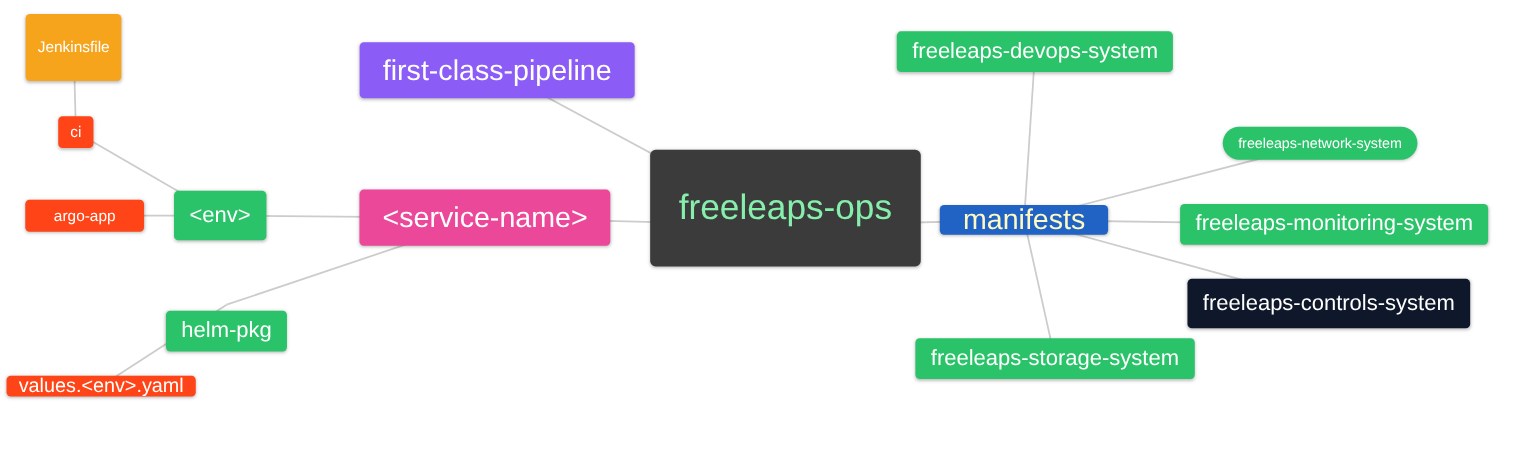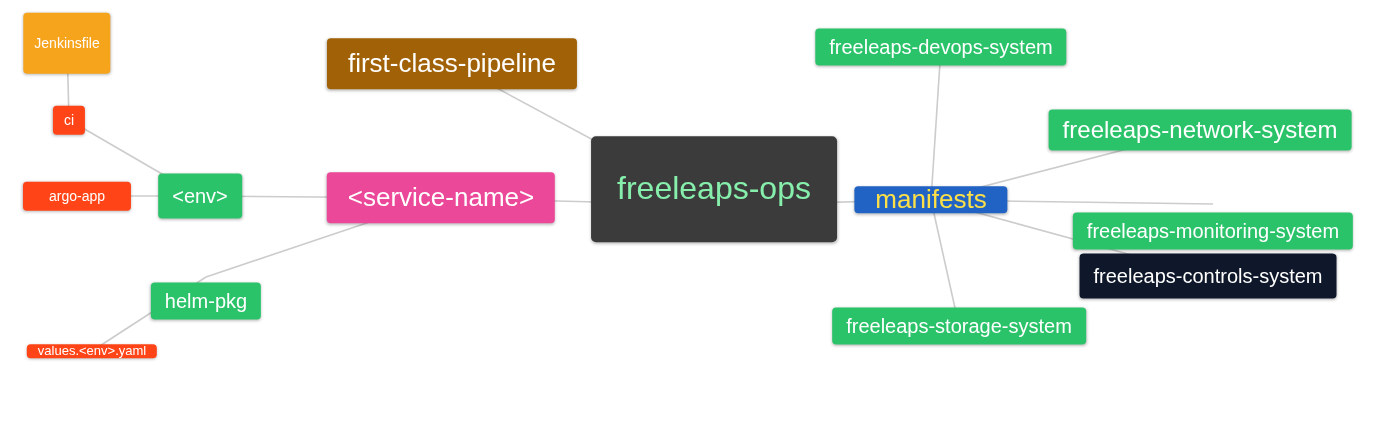--- a/index.html
+++ b/index.html
@@ -52,24 +52,24 @@
       <line x1="931" y1="200" x2="1213" y2="204" stroke="#cccccc" stroke-width="1.6"></line>
       <line x1="931" y1="200" x2="1208" y2="276" stroke="#cccccc" stroke-width="1.6"></line>
       <line x1="931" y1="200" x2="959" y2="326" stroke="#cccccc" stroke-width="1.6"></line>
     </svg>
   <div>
       <div class="node orange" style="left: 67px; top: 43px; background: rgb(247, 164, 29); color: rgb(255, 255, 255); font-size: 14px; padding: 23px 11px;">Jenkinsfile</div>
       <div class="node red" style="left: 69px; top: 120px; background: rgb(255, 69, 23); color: rgb(255, 255, 255); font-size: 14px; padding: 7px 11px;">ci</div>
       <div class="node red" style="left: 77px; top: 196px; background: rgb(255, 69, 23); color: rgb(255, 255, 255); font-size: 14px; padding: 7px 26px;">argo-app</div>
       <div class="node green" style="left: 200px; top: 196px; background: rgb(43, 195, 106); color: rgb(255, 255, 255); font-size: 20px; padding: 12px 14px;">&lt;env&gt;</div>
       <div class="node green" style="left: 206px; top: 277px; background: rgb(43, 195, 106); color: rgb(255, 255, 255); font-size: 20px; padding: 8px 14px; margin-top: 24px;">helm-pkg</div>
-      <div class="node red" style="left: 92px; top: 351px; background: rgb(255, 69, 23); color: rgb(255, 255, 255); font-size: 13px; padding: 0 11px;">values.&lt;env&gt;.yaml</div>
-      <div class="node blue" style="left: 452px; top: 64px; background: #a16207; color: rgb(255, 255, 255); font-size: 26px; padding: 12px 21px;">first-class-pipeline</div>
+      <div class="node red" style="left: 92px; top: 351px; background: rgb(255, 69, 23); color: rgb(255, 255, 255); font-size: 18px; padding: 0 11px;">values.&lt;env&gt;.yaml</div>
+      <div class="node blue" style="left: 452px; top: 64px; background: #8b5cf6; color: rgb(255, 255, 255); font-size: 26px; padding: 12px 21px;">first-class-pipeline</div>
       <div class="node blue" style="left: 441px; top: 198px; background: #ec4899; color: rgb(255, 255, 255); font-size: 26px; padding: 12px 21px;">&lt;service-name&gt;</div>
       <div class="node root" style="left: 714px; top: 189px; background: rgb(59, 59, 59); color: #86efac; font-size: 32px; padding: 36px 26px;">freeleaps-ops</div>
-      <div class="node blue" style="left: 931px; top: 200px; background: rgb(32, 99, 197); color: #fde047; font-size: 26px; padding: 0 21px;">manifests</div>
+      <div class="node blue" style="left: 931px; top: 200px; background: rgb(32, 99, 197); color: #fef9c3; font-size: 26px; padding: 0 21px;">manifests</div>
       <div class="node green" style="left: 941px; top: 47px; background: rgb(43, 195, 106); color: rgb(255, 255, 255); font-size: 20px; padding: 8px 14px;">freeleaps-devops-system</div>
-      <div class="node green" style="left: 1200px; top: 130px; background: rgb(43, 195, 106); color: rgb(255, 255, 255); font-size: 24px; padding: 8px 14px;">freeleaps-network-system</div>
-      <div class="node green" style="left: 1213px; top: 204px; background: rgb(43, 195, 106); color: rgb(255, 255, 255); font-size: 20px; padding: 8px 14px; margin-top: 27px;">freeleaps-monitoring-system</div>
+      <div class="node green" style="left: 1200px; top: 130px; background: rgb(43, 195, 106); color: rgb(255, 255, 255); font-size: 13px; padding: 8px 14px; border-radius: 16px;">freeleaps-network-system</div>
+      <div class="node green" style="left: 1213px; top: 204px; background: rgb(43, 195, 106); color: rgb(255, 255, 255); font-size: 20px; padding: 8px 14px;">freeleaps-monitoring-system</div>
       <div class="node green" style="left: 1208px; top: 276px; background: #0f172a; color: rgb(255, 255, 255); font-size: 20px; padding: 12px 14px;">freeleaps-controls-system</div>
       <div class="node green" style="left: 959px; top: 326px; background: rgb(43, 195, 106); color: rgb(255, 255, 255); font-size: 20px; padding: 8px 14px;">freeleaps-storage-system</div>
     </div>
 </div>
 
 </body></html>

